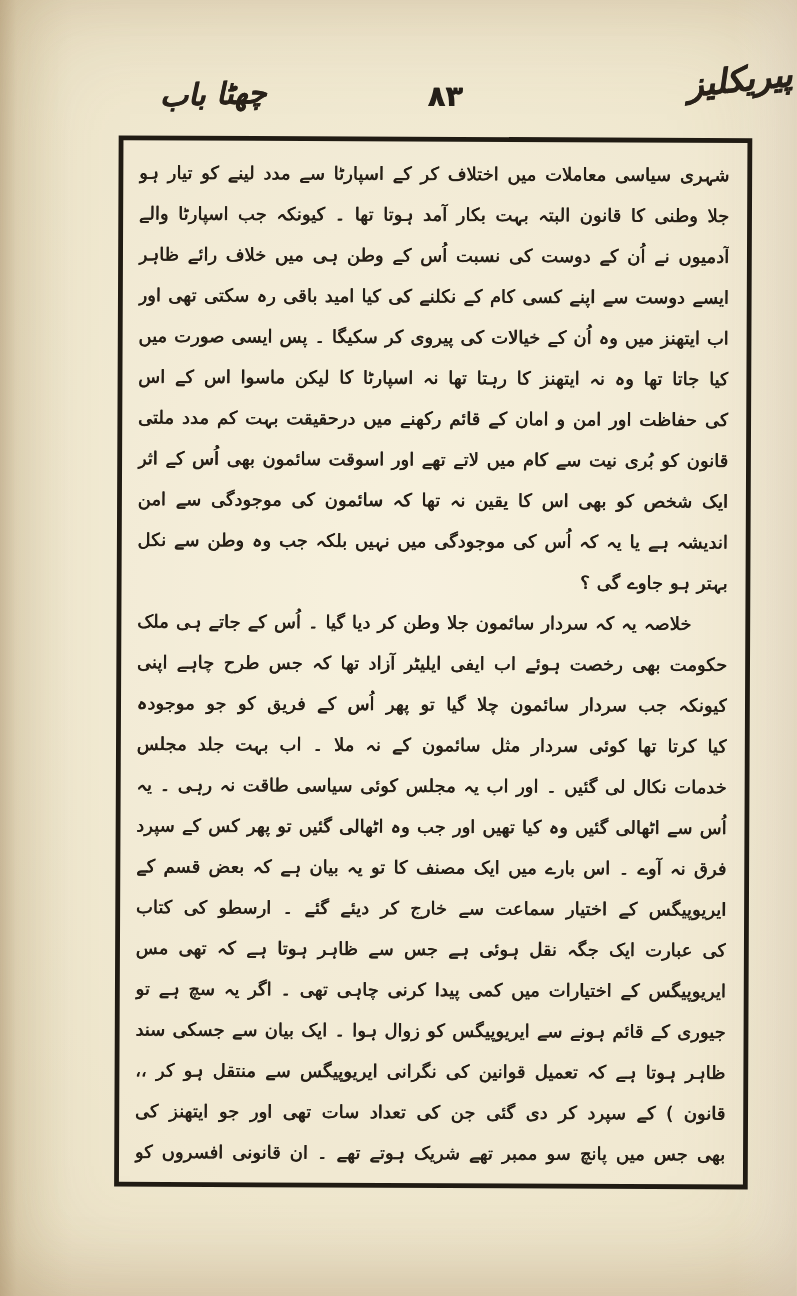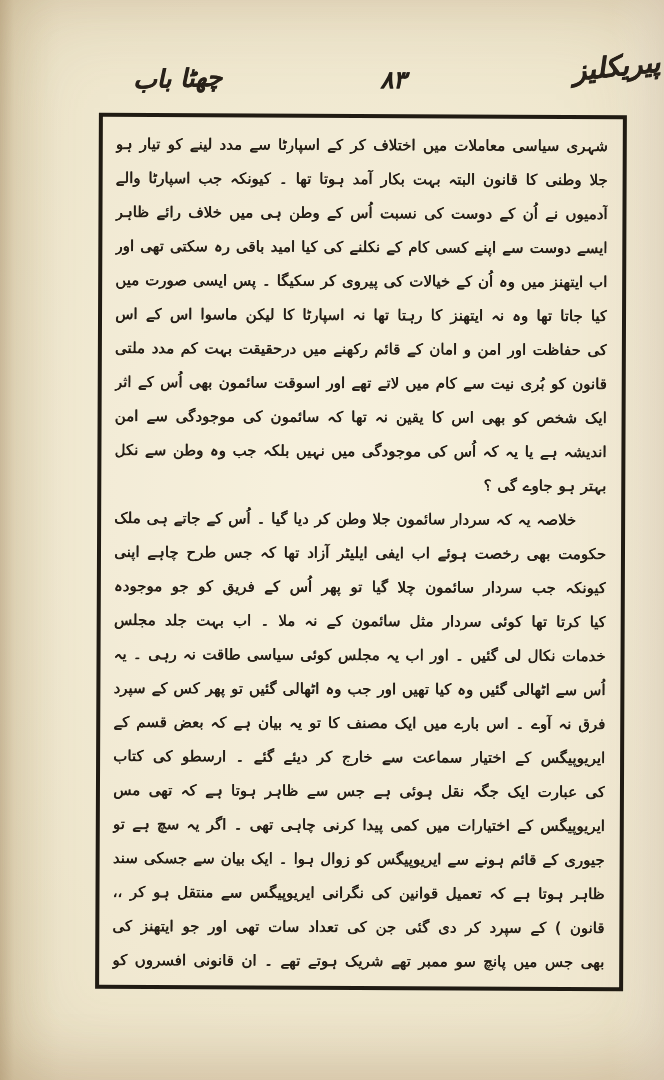--- a/index.html
+++ b/index.html
@@ -21,24 +21,23 @@
     box-shadow:inset 0 0 90px rgba(150,120,75,0.28), inset 0 -18px 50px rgba(165,125,95,0.18);
   }
   .header-word{
     position:absolute;color:#29221a;white-space:nowrap;
     font-weight:bold;font-style:italic;
     text-shadow:0.4px 0 0 #29221a;
   }
   #book-title{top:50px;right:4px;font-size:28px;transform:rotate(-6deg);}
   #chapter-title{top:64px;left:133px;font-size:25px;transform:rotate(-2deg);}
   #page-number{
-    position:absolute;top:66px;left:336px;width:70px;text-align:right;
+    position:absolute;top:66px;left:336px;width:70px;text-align:center;
     font-size:24px;font-weight:bold;color:#241f18;letter-spacing:6px;
     text-shadow:0.5px 0 0 #241f18;
-    font-style:italic;
   }
   .text-box{
     position:absolute;left:97px;top:114px;width:528px;height:876px;
     box-sizing:border-box;border:4px solid #201b13;
     padding:10px 15px 6px 13px;overflow:hidden;
     transform:rotate(0.25deg);
     background:rgba(255,250,235,0.12);
   }
   .paragraph{margin:0;}
   .line{

